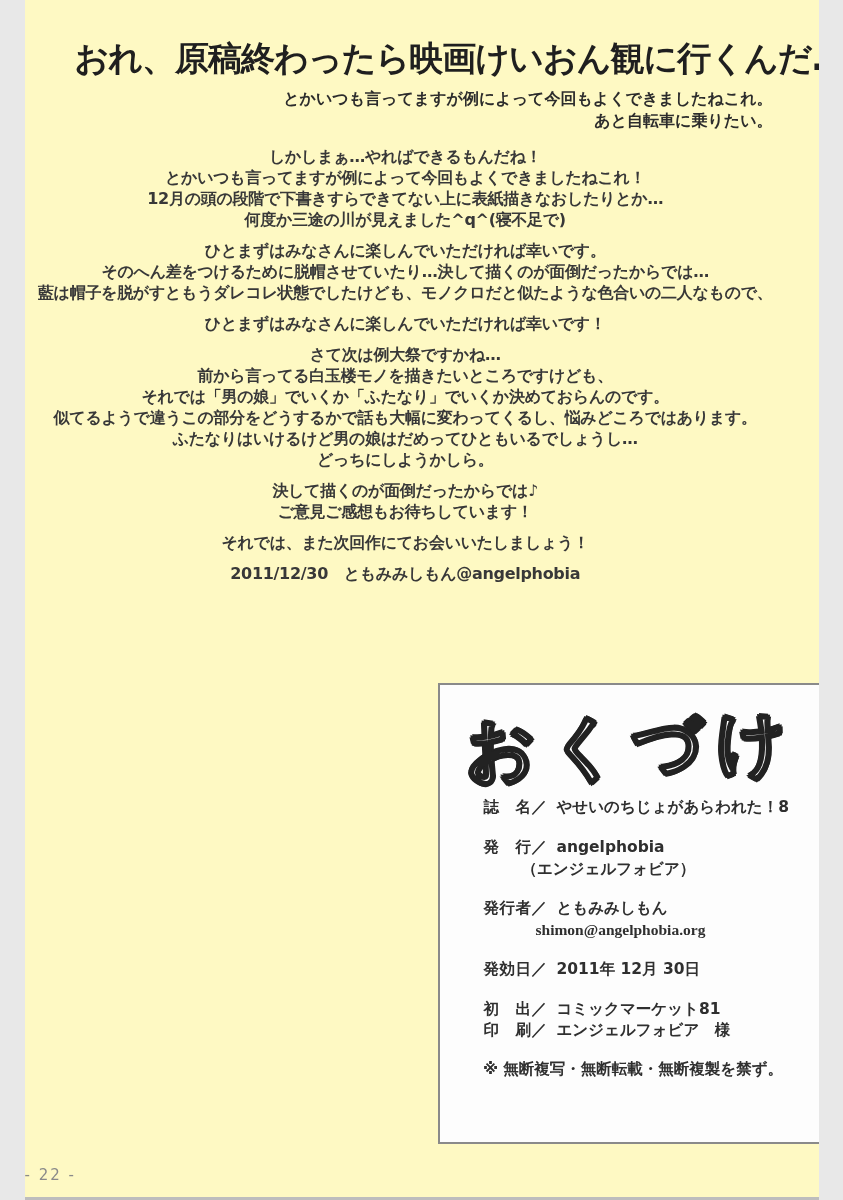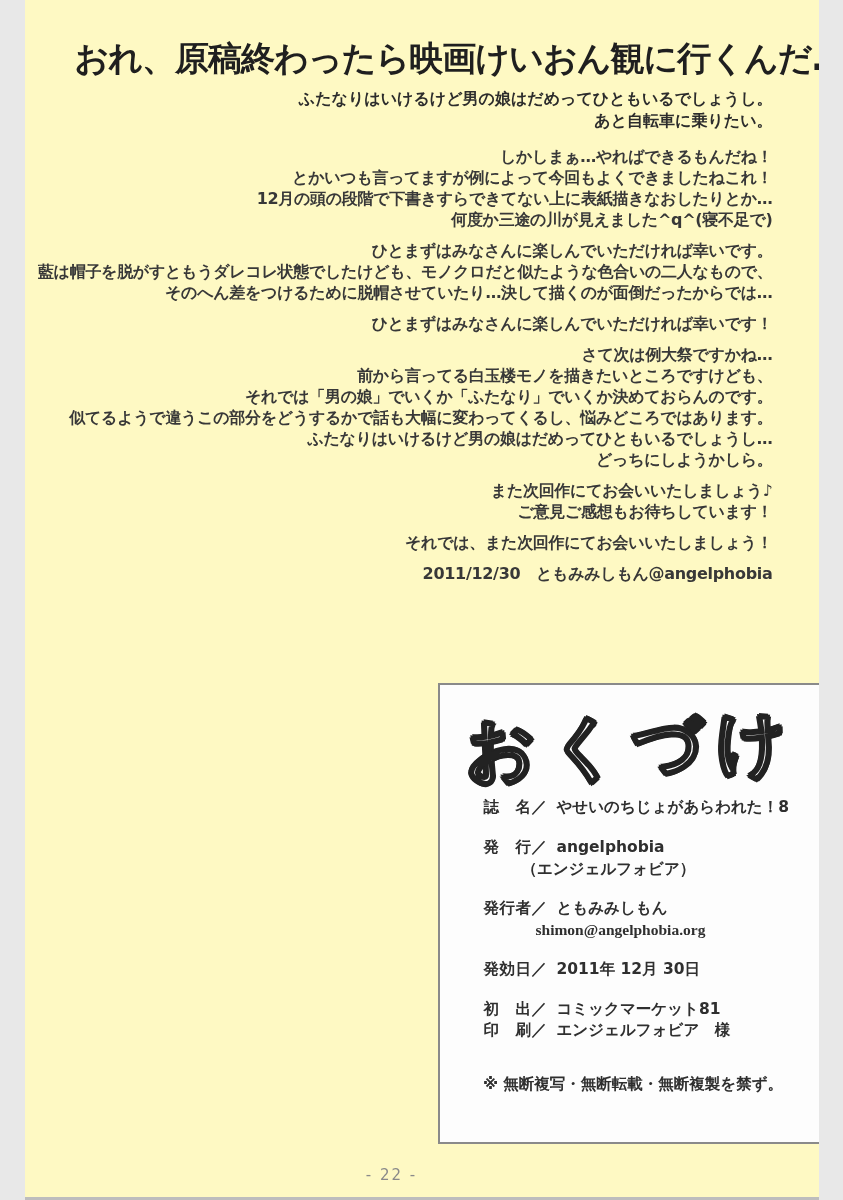--- a/index.html
+++ b/index.html
@@ -19,21 +19,21 @@
     color: #1f1f1f; white-space: nowrap;
   }
   .subtitle {
     position: absolute; right: 46px; top: 88px;
     text-align: right; font-size: 16px; font-weight: bold;
     line-height: 22px; color: #2c2c2c;
   }
   
   .afterword {
     position: absolute; right: 46px; top: 146px;
-    text-align: right; font-size: 16px; font-weight: bold;
+    text-align: center; font-size: 16px; font-weight: bold;
     letter-spacing: -0.3px; line-height: 21px; color: #383838;
     white-space: nowrap;
   }
   .afterword .para { margin: 0 0 10px 0; }
   .date-credit { }
   
   .colophon {
     position: absolute; left: 413px; top: 683px;
     width: 391px; height: 461px;
     border: 2px solid #8a8a8a;
@@ -56,71 +56,70 @@
     padding-left: 44px; padding-right: 10px;
     font-size: 15.5px; font-weight: bold; line-height: 21px;
     color: #2f2f2f;
   }
   .crow.gap { margin-top: 19px; }
   .crow .clabel { letter-spacing: 0.5px; margin-top: 44px; }
   .crow .cvalue { margin-left: 9px; }
   .csub { padding-left: 38px; font-family: Liberation Serif, serif; }
   .csub.deep { padding-left: 52px; }
   .copyright-notice {
-    margin-top: 33px; text-align: center;
+    margin-top: 18px; text-align: center;
     font-size: 15.5px; font-weight: bold; color: #2f2f2f;
   }
   
   .page-number {
     position: absolute; left: 0; right: 60px; top: 1166px;
-    text-align: center;
     font-size: 15px; letter-spacing: 2px; color: #8a8a8a;
   }
   .scan-edge-bottom {
     position: absolute; left: 0; bottom: 0;
     width: 100%; height: 3px; background: #bdbdbd;
   }
 </style>
 </head>
 <body>
 
 <div class="page">
 
   <div class="main-title">おれ、原稿終わったら映画けいおん観に行くんだ…</div>
 
   <div class="subtitle">
-    <div>ふたなりはいけるけど男の娘はだめってひともいるでしょうし。</div>
+    <div>とかいつも言ってますが例によって今回もよくできましたねこれ。</div>
     <div>あと自転車に乗りたい。</div>
   </div>
 
   <div class="afterword">
     <div class="para">
       <div>しかしまぁ…やればできるもんだね！</div>
       <div>とかいつも言ってますが例によって今回もよくできましたねこれ！</div>
       <div>12月の頭の段階で下書きすらできてない上に表紙描きなおしたりとか…</div>
       <div>何度か三途の川が見えました^q^(寝不足で)</div>
     </div>
     <div class="para">
       <div>ひとまずはみなさんに楽しんでいただければ幸いです。</div>
+      <div>そのへん差をつけるために脱帽させていたり…決して描くのが面倒だったからでは…</div>
       <div>藍は帽子を脱がすともうダレコレ状態でしたけども、モノクロだと似たような色合いの二人なもので、</div>
-      <div>そのへん差をつけるために脱帽させていたり…決して描くのが面倒だったからでは…</div>
     </div>
     <div class="para">
       <div>ひとまずはみなさんに楽しんでいただければ幸いです！</div>
     </div>
     <div class="para">
       <div>さて次は例大祭ですかね…</div>
       <div>前から言ってる白玉楼モノを描きたいところですけども、</div>
       <div>それでは「男の娘」でいくか「ふたなり」でいくか決めておらんのです。</div>
       <div>似てるようで違うこの部分をどうするかで話も大幅に変わってくるし、悩みどころではあります。</div>
       <div>ふたなりはいけるけど男の娘はだめってひともいるでしょうし…</div>
       <div>どっちにしようかしら。</div>
     </div>
     <div class="para">
-      <div>また次回作にてお会いいたしましょう♪</div>
+      <div>決して描くのが面倒だったからでは♪</div>
       <div>ご意見ご感想もお待ちしています！</div>
     </div>
     <div class="para">
       <div>それでは、また次回作にてお会いいたしましょう！</div>
     </div>
     <div class="date-credit">2011/12/30　ともみみしもん@angelphobia</div>
   </div>
 
   <div class="colophon">
     <div class="colophon-title">おくづけ</div>

